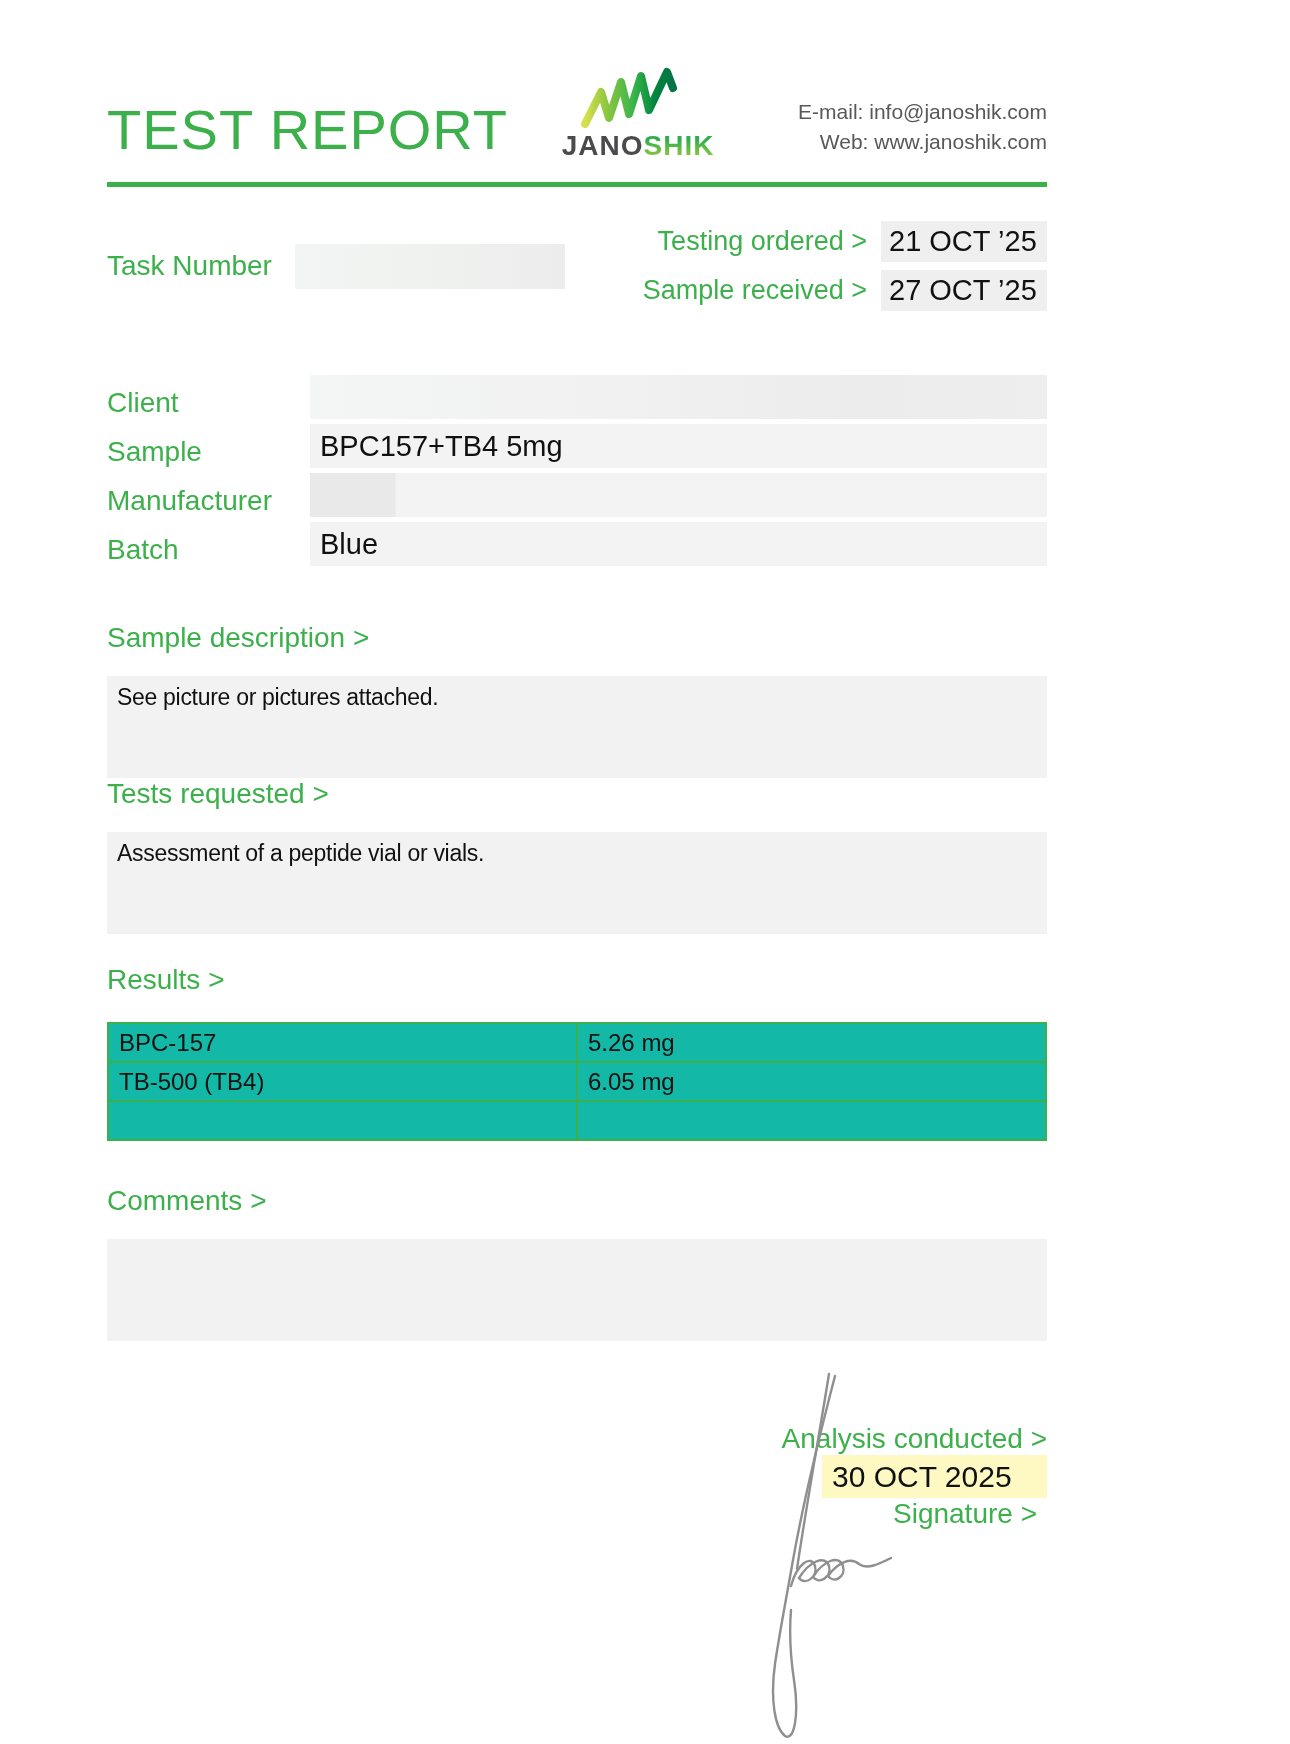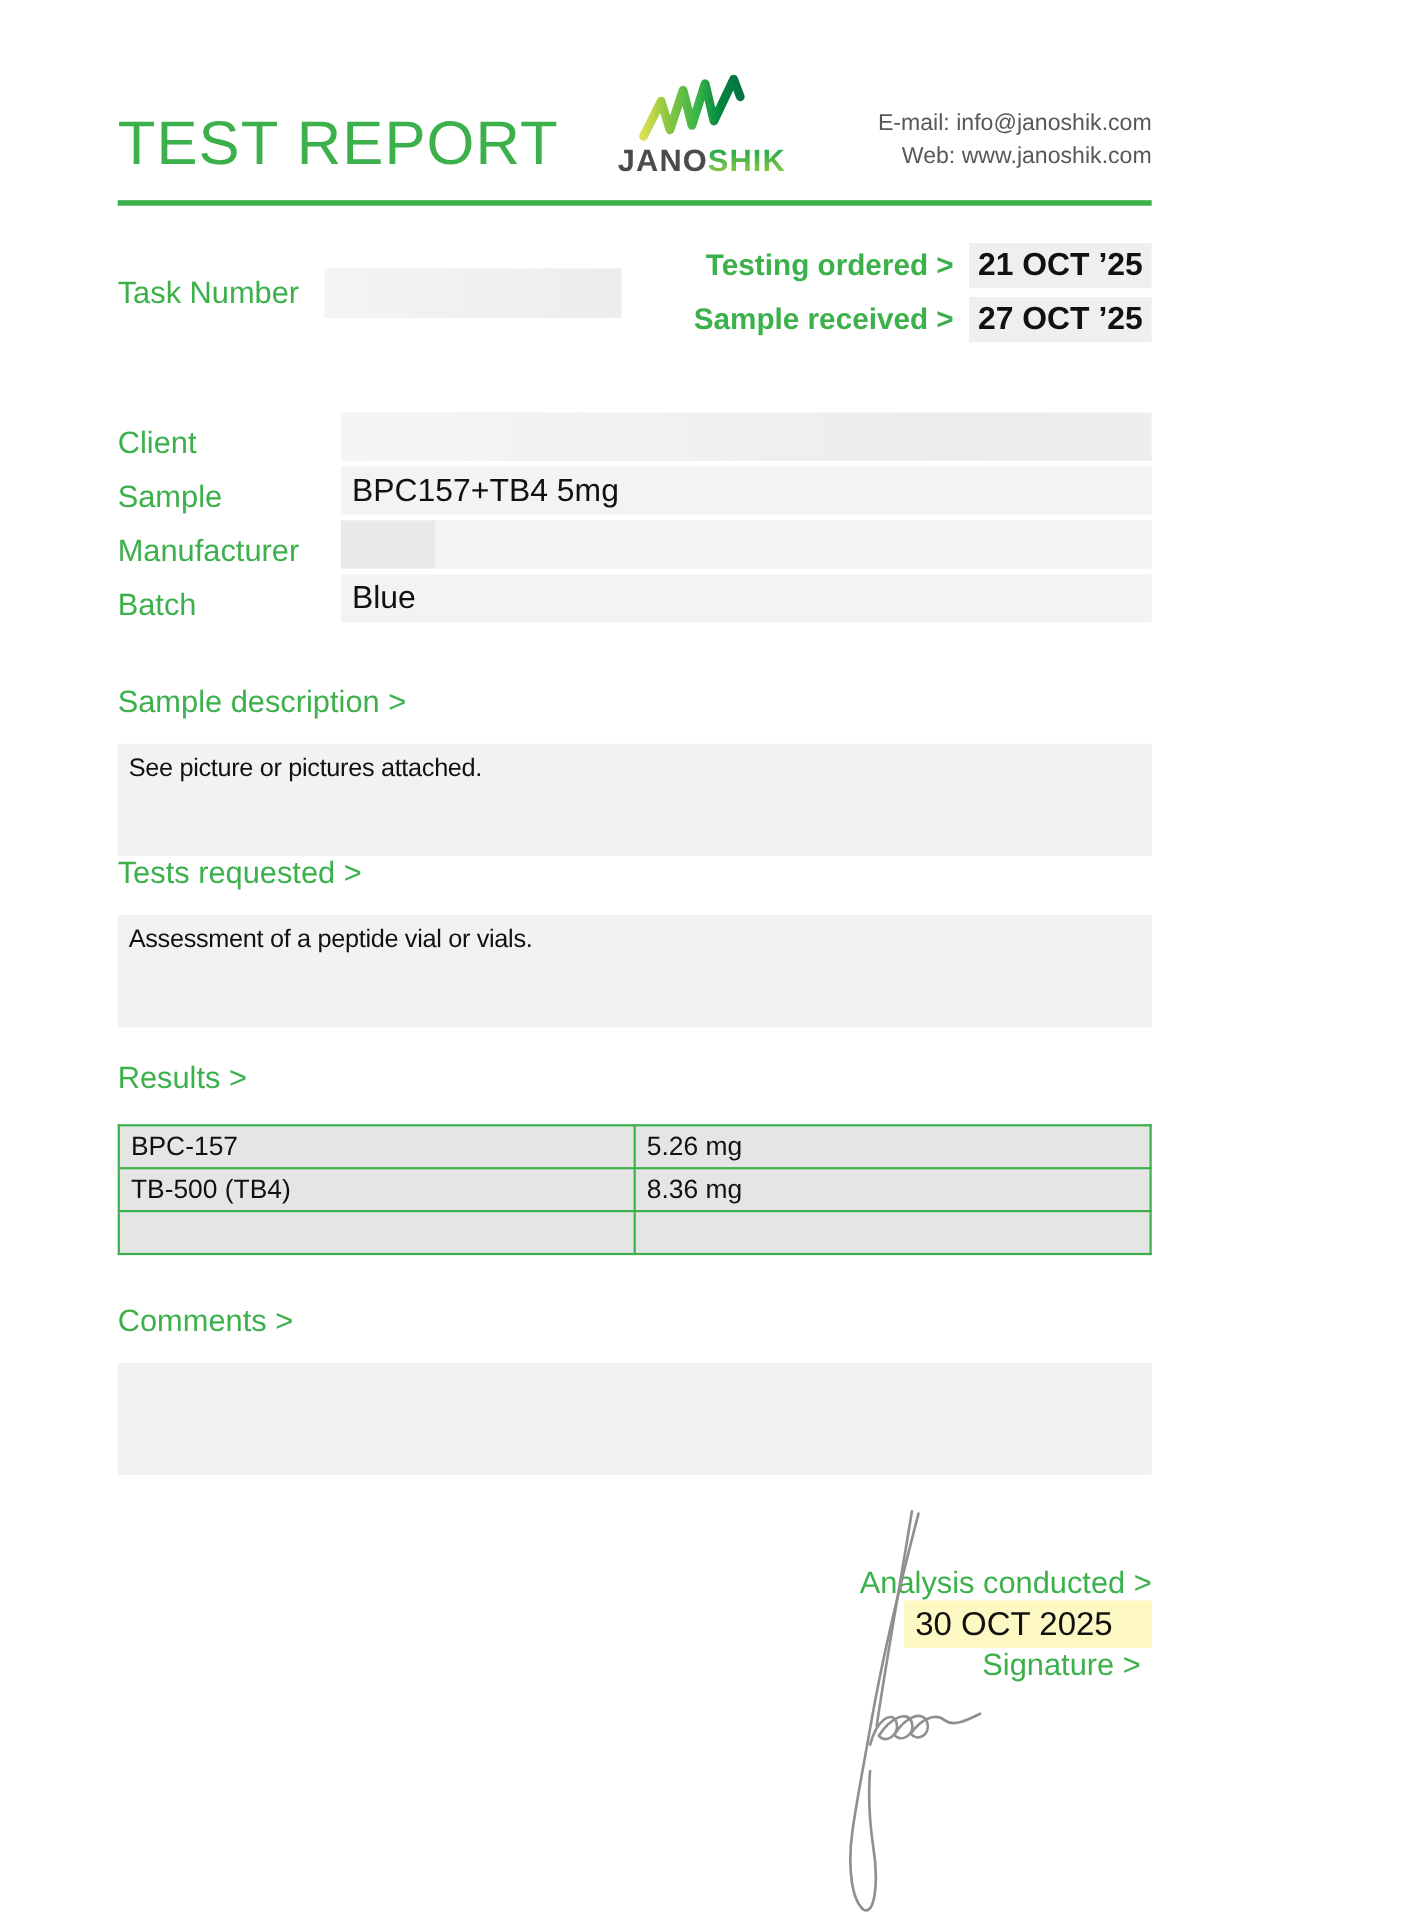--- a/index.html
+++ b/index.html
@@ -33,21 +33,21 @@
   .rule { height:5px; background:#3cb04b; margin-top:22px; }
 
   
   .meta { display:flex; justify-content:space-between; margin-top:34px; }
   .green-label { color:#3cb04b; font-size:28px; white-space:nowrap; }
   .meta-left { display:flex; align-items:center; }
   .task-redacted {
     width:270px; height:45px; margin-left:23px;
     background:linear-gradient(90deg,#f2f5f3 0%,#eff1ef 55%,#ececec 100%);
   }
-  .meta-right { display:flex; flex-direction:column; gap:8px; align-items:flex-end;font-weight:bold; }
+  .meta-right { display:flex; flex-direction:column; gap:8px; align-items:flex-end; }
   .meta-date-row { display:flex; align-items:center; }
   .meta-date-row .green-label { font-size:27px; }
   .date-box {
     margin-left:14px; background:#efefef; height:41px; min-width:166px;
     display:flex; align-items:center; padding:0 8px;
     font-size:29px; color:#111; white-space:nowrap;
   }
 
   
   .info { margin-top:64px; }
@@ -77,21 +77,21 @@
   .sec-comments{ margin-top:44px; }
 
   
   table.results {
     width:100%; margin-top:26px;
     border-collapse:collapse;
   }
   table.results td {
     border:2px solid #3cb04b;
     height:39px; padding:0 10px;
-    font-size:24px; color:#111; background:#e5e5e5;
+    font-size:24px; color:#111; background:#14b8a6;
   }
   table.results td.c1 { width:50%; }
 
   
   .footer { display:flex; align-items:flex-end; margin-top:82px;flex-direction:column; }
   .footer .green-label { font-size:28px; }
   .analysis-box {
     margin-left:14px; background:#fef9c3; height:43px; min-width:225px;
     display:flex; align-items:center; padding:0 10px;
     font-size:30px; color:#111; white-space:nowrap;
@@ -184,21 +184,21 @@
     <div class="sec-results">
       <div class="section-heading">Results &gt;</div>
       <table class="results">
         <tbody>
           <tr>
             <td class="c1">BPC-157</td>
             <td>5.26 mg</td>
           </tr>
           <tr>
             <td class="c1">TB-500 (TB4)</td>
-            <td>8.36 mg</td>
+            <td>6.05 mg</td>
           </tr>
           <tr>
             <td class="c1"></td>
             <td></td>
           </tr>
         </tbody>
       </table>
     </div>
 
     <div class="sec-comments">

